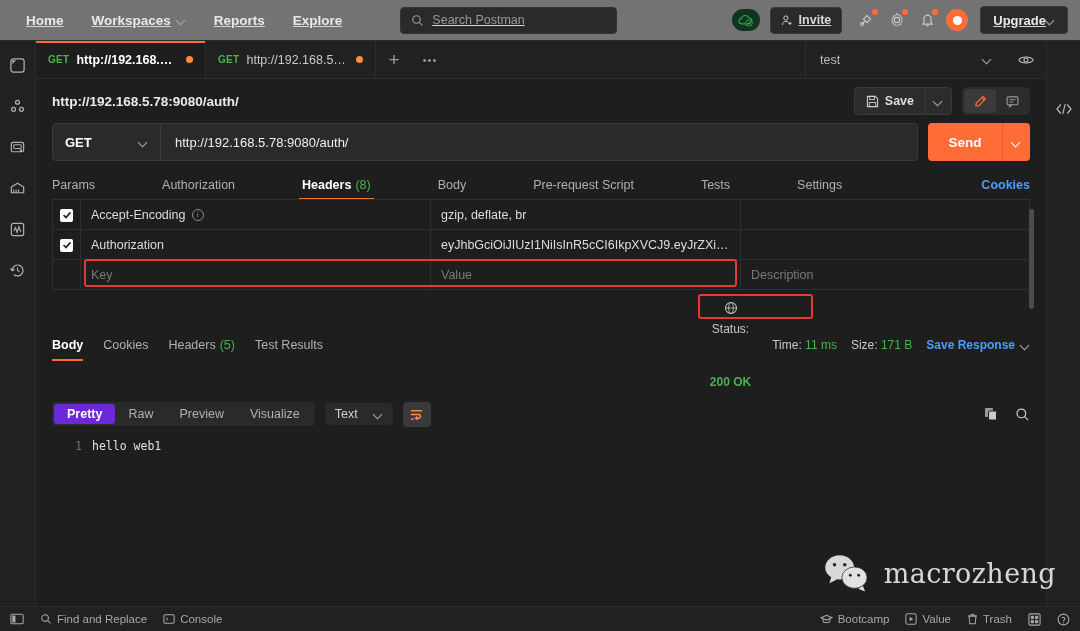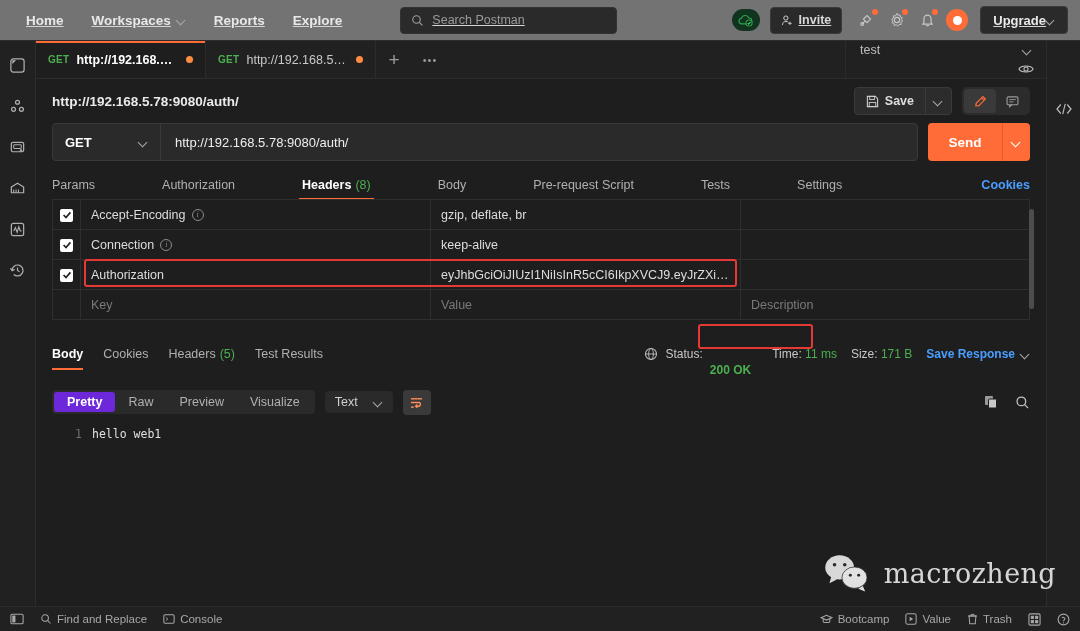--- a/index.html
+++ b/index.html
@@ -91,21 +91,21 @@
   .tab.active { background: #1e1e1e; }
   .tab.active::before {
     content: ''; position: absolute; left: 0; right: 0; top: 0; height: 2px; background: #ff6c37;
   }
   .tab .meth { font-size: 10px; font-weight: bold; color: #4caf50; letter-spacing: .3px; }
   .tab .ttl { font-size: 12.5px; color: #c9c9c9; white-space: nowrap; overflow: hidden; text-overflow: ellipsis; }
   .tab.active .ttl { color: #fff; font-weight: bold; }
   .tab .udot { width: 7px; height: 7px; border-radius: 50%; background: #ff8c40; flex: none; }
   .tabplus { width: 36px; display: flex; align-items: center; justify-content: center; font-size: 19px; color: #9a9a9a; cursor: pointer; }
   .tabdots { width: 36px; display: flex; align-items: center; justify-content: center; color: #9a9a9a; cursor: pointer; letter-spacing: 1px; font-size: 11px; }
-  .envzone { margin-left: auto; display: flex; align-items: flex-end; border-left: 1px solid #2c2c2c; height: 100%; flex-direction: column; }
+  .envzone { margin-left: auto; display: flex; align-items: flex-end; border-left: 1px solid #2c2c2c; height: 100%; }
   .env-select {
     width: 200px; height: 100%; display: flex; align-items: center; justify-content: space-between;
     padding: 0 14px; font-size: 12.5px; color: #bdbdbd; cursor: pointer;
   }
   .eye-btn { width: 40px; height: 100%; display: flex; align-items: center; justify-content: center; cursor: pointer; }
 
   
   .reqhead { height: 44px; display: flex; align-items: center; padding: 0 16px; flex: none; }
   .reqname { font-size: 13.5px; font-weight: bold; color: #eaeaea; }
   .save-grp { display: flex; align-items: center; background: #2c2c2c; border: 1px solid #3a3a3a; border-radius: 4px; height: 28px; overflow: hidden; }
@@ -151,21 +151,21 @@
   .vscroll { position: absolute; width: 5px; border-radius: 3px; background: #4d4d4d; }
 
   
   .respbar { display: flex; align-items: center; padding: 8px 16px 6px 16px; flex: none; position: relative; }
   .resptab { font-size: 12.5px; color: #b0b0b0; padding: 0 10px; display: flex; align-items: center; gap: 4px; cursor: pointer; position: relative; height: 22px; }
   .resptab:first-child { padding-left: 0; }
   .resptab.active { color: #fff; font-weight: bold; }
   .resptab.active::after { content:''; position: absolute; left: 0; right: 10px; bottom: -5px; height: 2px; background: #ff6c37; }
   .resptab .cnt { color: #4caf50; font-weight: normal; }
   .stat-grp { margin-left: auto; display: flex; align-items: center; gap: 14px; font-size: 12px; }
-  .stat-chip { display: flex; align-items: center; gap: 7px; padding: 3px 7px; position: relative; }
+  .stat-chip { display: flex; align-items: center; gap: 7px; padding: 3px 7px; position: relative; flex-direction: column; }
   .stat-chip .lbl { color: #c8c8c8; }
   .stat-chip .ok { color: #4caf50; font-weight: bold; margin-top: 32px; }
   .stat-item .lbl { color: #c8c8c8; }
   .stat-item .v { color: #4caf50; }
   .save-resp { color: #4a9eff; font-weight: bold; display: flex; align-items: center; gap: 6px; cursor: pointer; }
 
   .viewbar { display: flex; align-items: center; padding: 0 16px 0 16px; gap: 10px; flex: none; height: 32px; }
   .seg { display: flex; background: #2a2a2a; border-radius: 4px; padding: 2px; }
   .seg-b { padding: 3px 13px; font-size: 12.5px; color: #b0b0b0; border-radius: 3px; cursor: pointer; }
   .seg-b.on { background: #6d28d9; color: #fff; font-weight: bold; }
@@ -435,37 +435,20 @@
                     </svg>
               </span>
             </td>
             <td class="col-key">
               <span class="keycell">
                 <span>Accept-Encoding</span>
                 <span class="info-i">i</span>
               </span>
             </td>
             <td class="col-val">gzip, deflate, br</td>
-            <td></td>
-          </tr>
-          <tr>
-            <td class="col-chk">
-              <span class="cbx">
-                <svg width="10" height="10" viewBox="0 0 10 10">
-                      <path d="M1.6 5 L4 7.5 L8.4 2.4" fill="none" stroke="#222" stroke-width="1.7"></path>
-                    </svg>
-              </span>
-            </td>
-            <td class="col-key">
-              <span class="keycell">
-                <span>Connection</span>
-                <span class="info-i">i</span>
-              </span>
-            </td>
-            <td class="col-val">keep-alive</td>
             <td></td>
           </tr>
           <tr class="hl-row">
             <td class="col-chk">
               <span class="cbx">
                 <svg width="10" height="10" viewBox="0 0 10 10">
                       <path d="M1.6 5 L4 7.5 L8.4 2.4" fill="none" stroke="#222" stroke-width="1.7"></path>
                     </svg>
               </span>
             </td>

